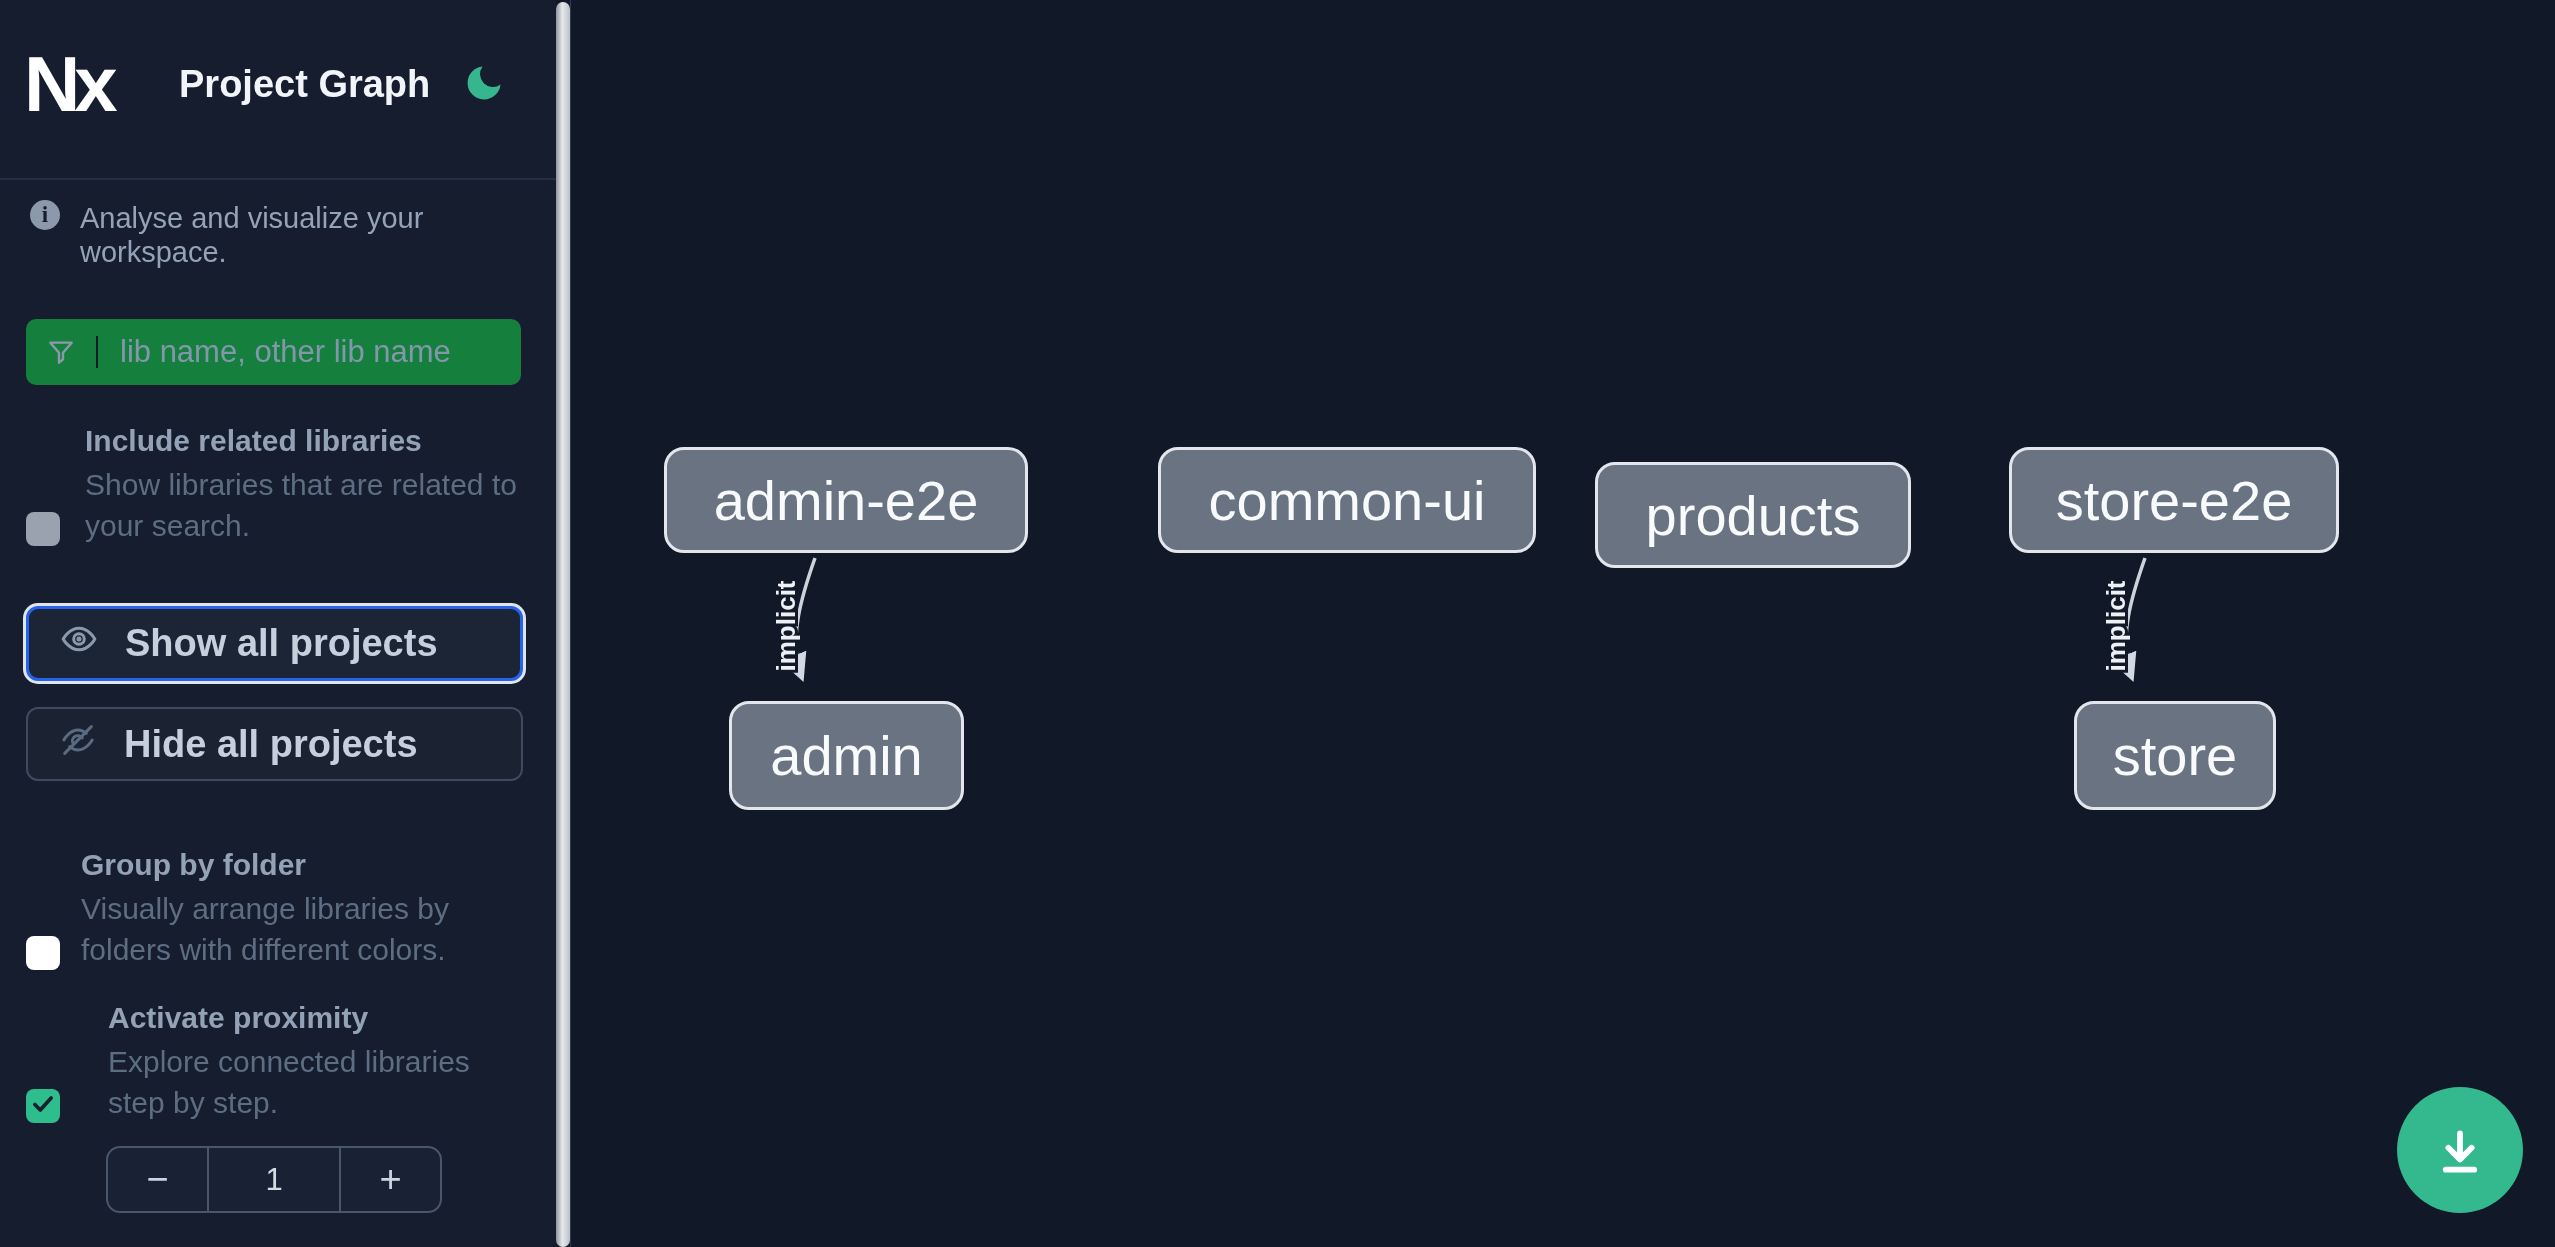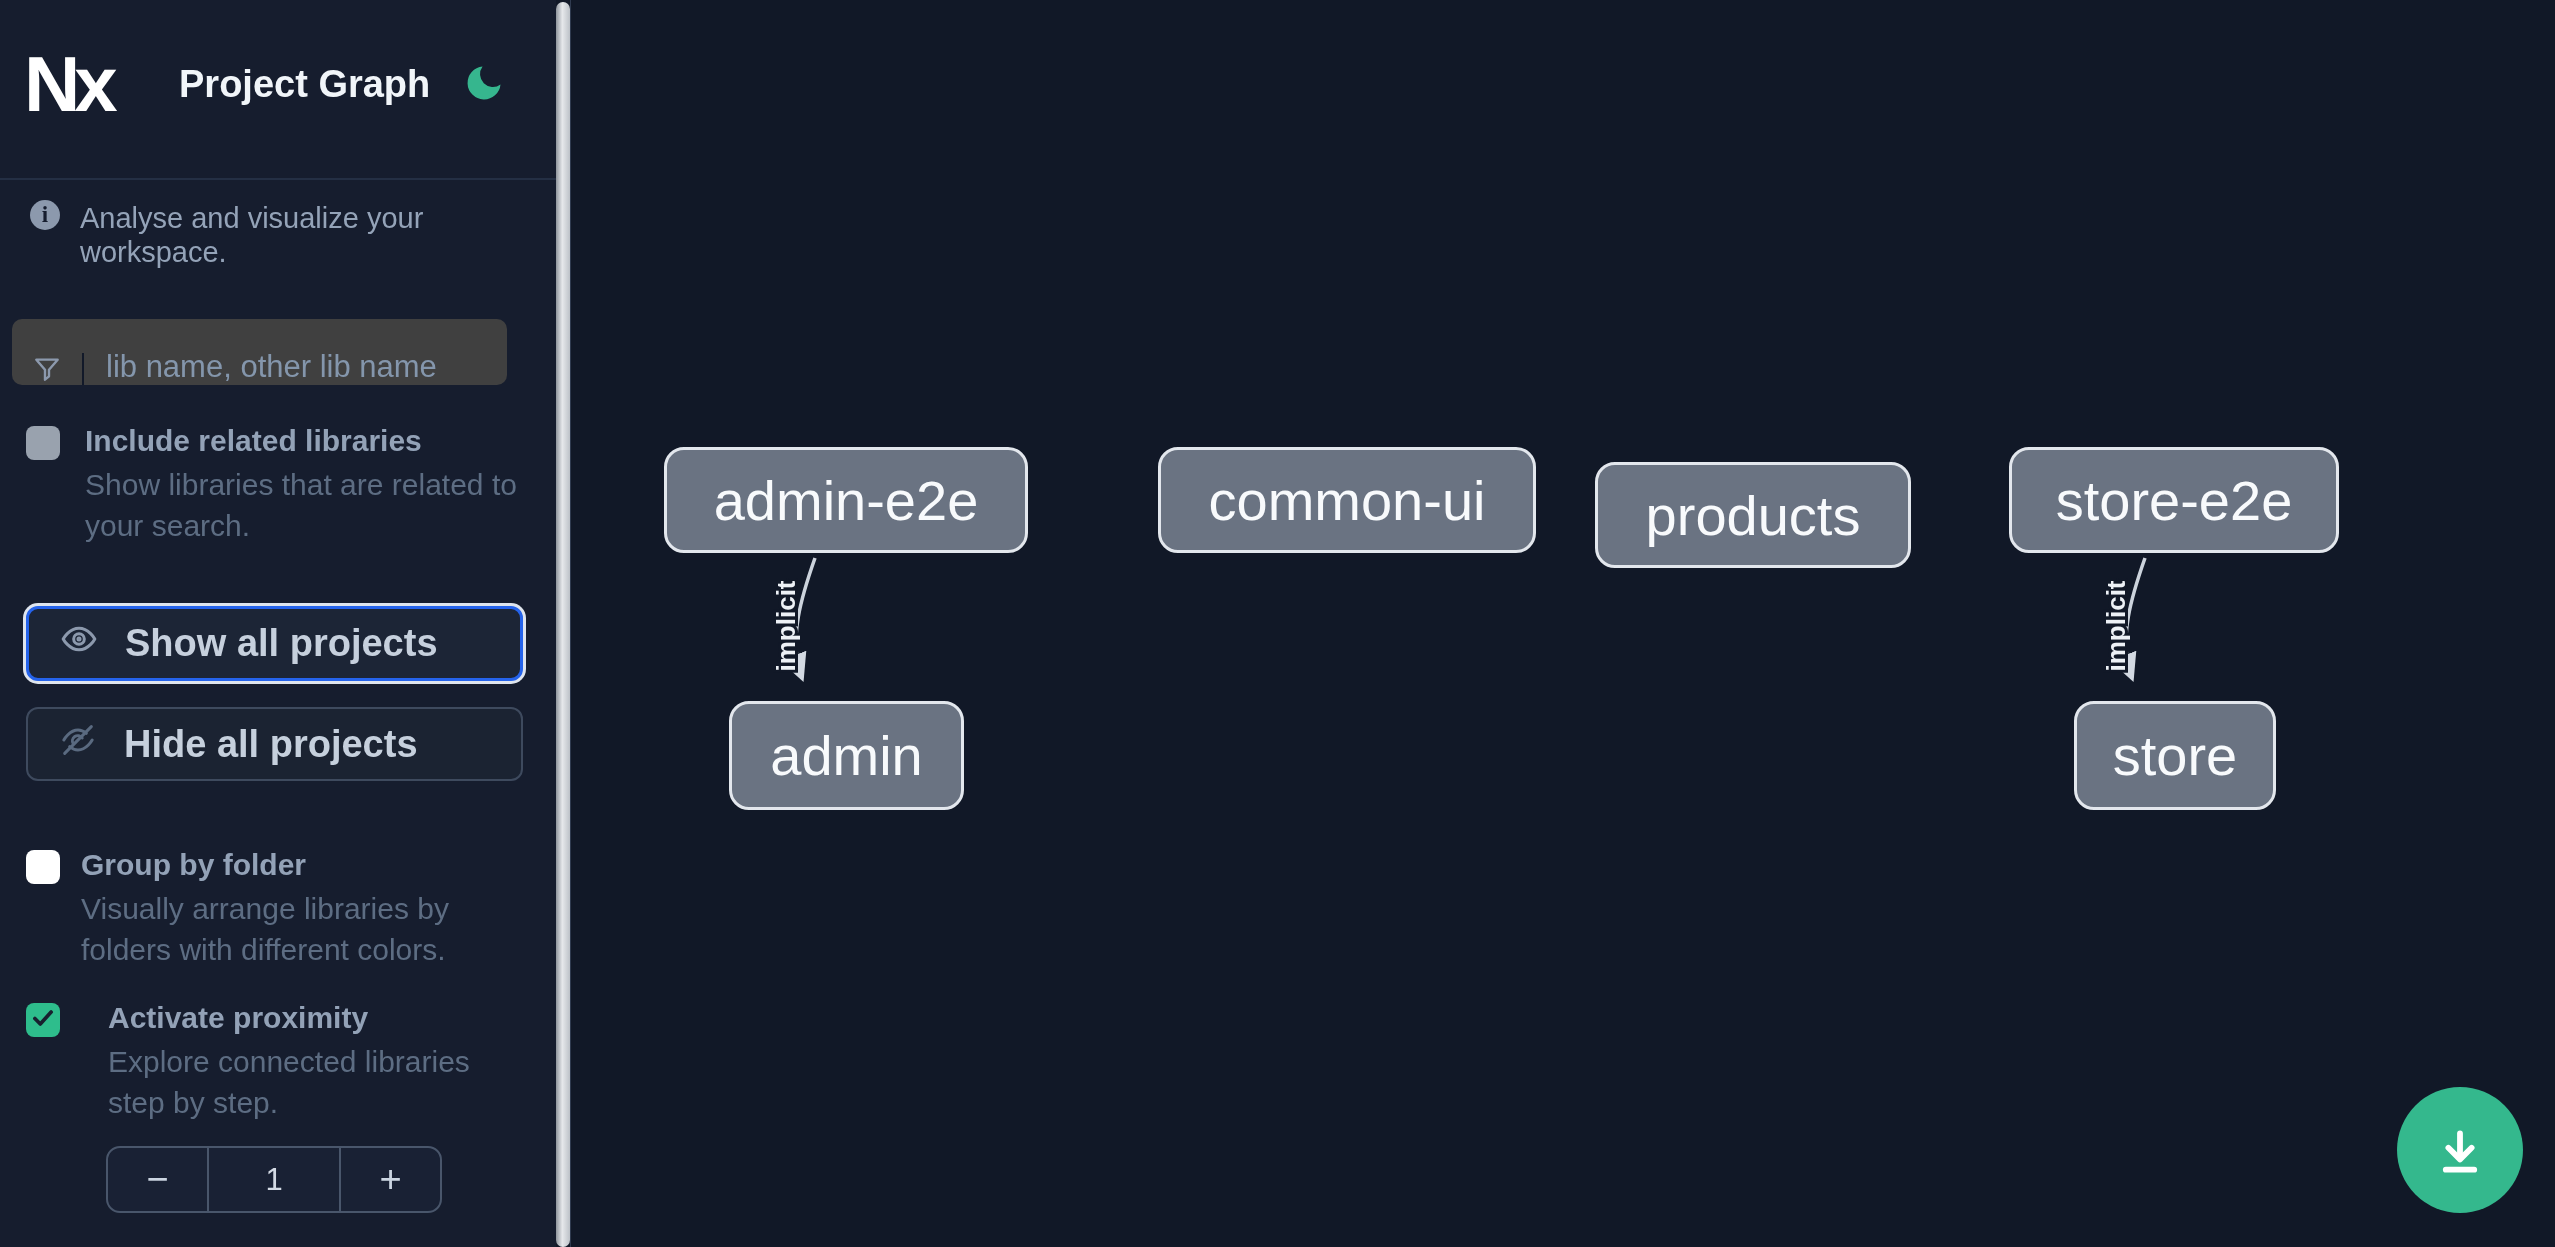--- a/index.html
+++ b/index.html
@@ -14,29 +14,29 @@
   .theme-btn{position:absolute;left:458px;top:58px;width:52px;height:52px;display:flex;
              align-items:center;justify-content:center;background:transparent;border:none;cursor:pointer;}
   .header-divider{position:absolute;left:0;top:178px;width:556px;height:2px;background:#242f44;}
 
   .info-row{position:absolute;left:30px;top:200px;display:flex;gap:20px;align-items:flex-start;}
   .info-icon{width:30px;height:30px;border-radius:50%;background:#8c99ad;color:#161d2e;
              display:flex;align-items:center;justify-content:center;
              font-family:"Liberation Serif",serif;font-weight:700;font-size:23px;flex:0 0 auto;}
   .tagline{font-size:29px;color:#94a3b8;line-height:34px;padding-top:1px;}
 
-  .searchbox{position:absolute;left:12px;top:319px;width:495px;height:66px;background:#404040;
-             border-radius:10px;display:flex;align-items:flex-end;overflow:hidden;}
+  .searchbox{position:absolute;left:26px;top:319px;width:495px;height:66px;background:#15803d;
+             border-radius:10px;display:flex;align-items:center;overflow:hidden;}
   .search-iconcell{width:70px;display:flex;align-items:center;justify-content:center;
                    border-right:2px solid #121929;flex:0 0 auto;}
   .searchbox input{flex:1;background:transparent;border:none;outline:none;color:#cbd5e1;
                    font-size:31px;padding:0 22px;font-family:"Liberation Sans",sans-serif;}
   .searchbox input::placeholder{color:#8496ac;opacity:1;}
 
-  .opt-row{position:absolute;left:26px;display:flex;gap:25px;align-items:flex-start;width:500px;}
+  .opt-row{position:absolute;left:26px;display:flex;gap:25px;align-items:flex-end;width:500px;}
   .cb{width:34px;height:34px;border-radius:8px;flex:0 0 auto;margin-top:3px;cursor:pointer;
       display:flex;align-items:center;justify-content:center;}
   .cb-gray{background:#99a2ae;}
   .cb-white{background:#ffffff;}
   .cb-green{background:#2ebd8c;}
   .opt-text{width:470px;}
   .opt-label{font-size:30px;font-weight:700;color:#93a2b7;line-height:36px;}
   .opt-desc{font-size:30px;color:#5d6d83;line-height:41px;margin-top:5px;}
 
   .side-btn{position:absolute;left:26px;width:497px;display:flex;align-items:center;gap:26px;

